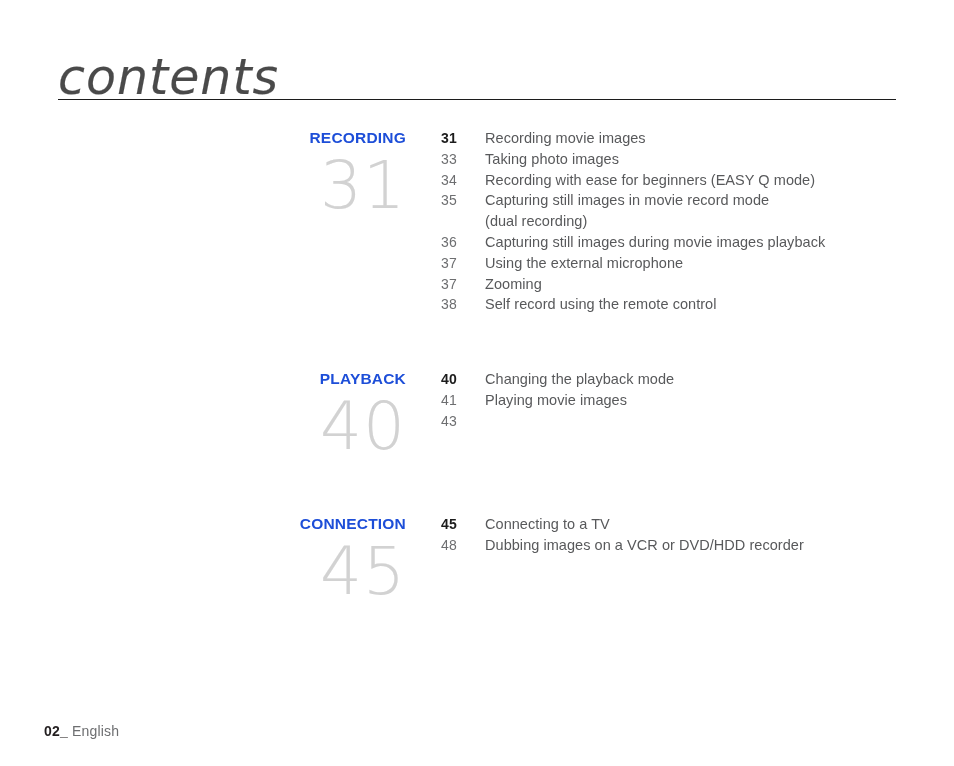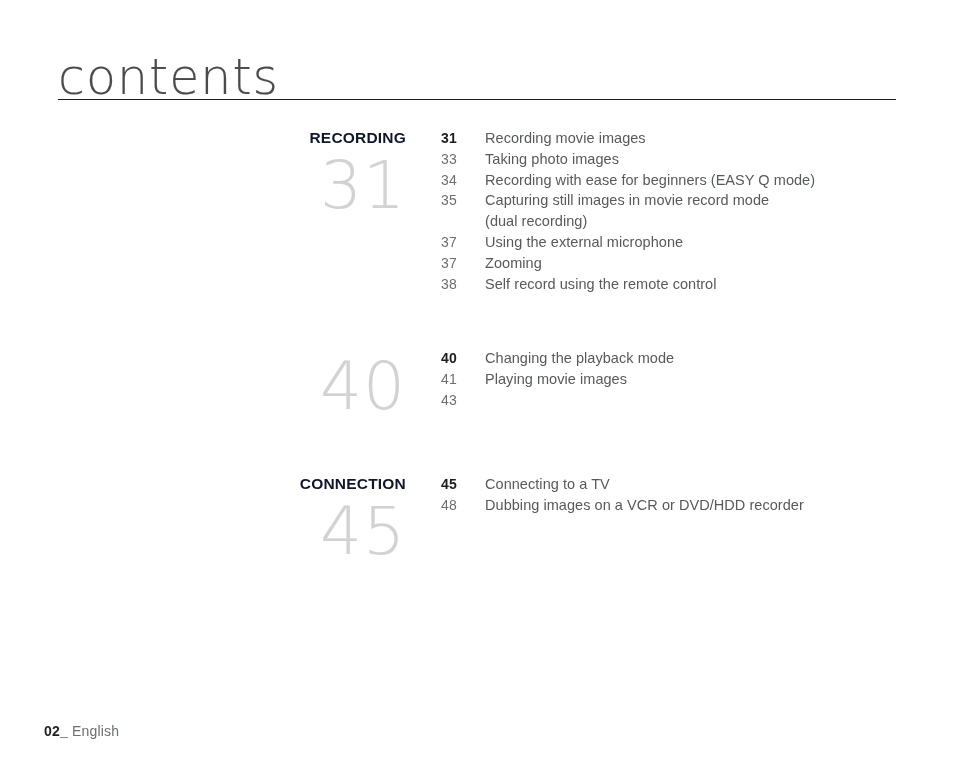--- a/index.html
+++ b/index.html
@@ -16,20 +16,21 @@
     -webkit-font-smoothing: antialiased;
   }
 
   
   #page-heading {
     position: absolute;
     left: 58px;
     top: 57px;
     width: 838px;
     height: 52px;
+    font-style: italic;
   }
   #contents-title {
     position: absolute;
     left: 0;
     top: -4px;
     font-family: "DejaVu Sans", "Liberation Sans", sans-serif;
     font-size: 49px;
     font-weight: 300;
     letter-spacing: 1.0px;
     color: #4a4a4a;
@@ -61,21 +62,21 @@
   .section-head {
     width: 406px;
     flex: 0 0 406px;
     text-align: right;
     position: relative;
     padding-right: 0;
   }
   .section-title {
     font-size: 15.5px;
     font-weight: bold;
-    color: #0f172a;
+    color: #1d4ed8;
     letter-spacing: 0.2px;
     line-height: 19px;
     display: block;
   }
   .section-bignum {
     display: block;
     font-family: "DejaVu Sans", "Liberation Sans", sans-serif;
     font-size: 66px;
     font-weight: 300;
     color: #d2d2d2;
@@ -169,36 +170,41 @@
       </div>
       <div class="toc-row">
         <span class="toc-num">35</span>
         <span class="toc-label">Capturing still images in movie record mode</span>
       </div>
       <div class="toc-row cont">
         <span class="toc-num"></span>
         <span class="toc-label">(dual recording)</span>
       </div>
       <div class="toc-row">
+        <span class="toc-num">36</span>
+        <span class="toc-label">Capturing still images during movie images playback</span>
+      </div>
+      <div class="toc-row">
         <span class="toc-num">37</span>
         <span class="toc-label">Using the external microphone</span>
       </div>
       <div class="toc-row">
         <span class="toc-num">37</span>
         <span class="toc-label">Zooming</span>
       </div>
       <div class="toc-row">
         <span class="toc-num">38</span>
         <span class="toc-label">Self record using the remote control</span>
       </div>
     </div>
   </div>
 
   <div class="toc-section" id="section-playback">
     <div class="section-head">
+      <span class="section-title">PLAYBACK</span>
       <span class="section-bignum">40</span>
     </div>
     <div class="section-entries">
       <div class="toc-row">
         <span class="toc-num first">40</span>
         <span class="toc-label">Changing the playback mode</span>
       </div>
       <div class="toc-row">
         <span class="toc-num">41</span>
         <span class="toc-label">Playing movie images</span>

